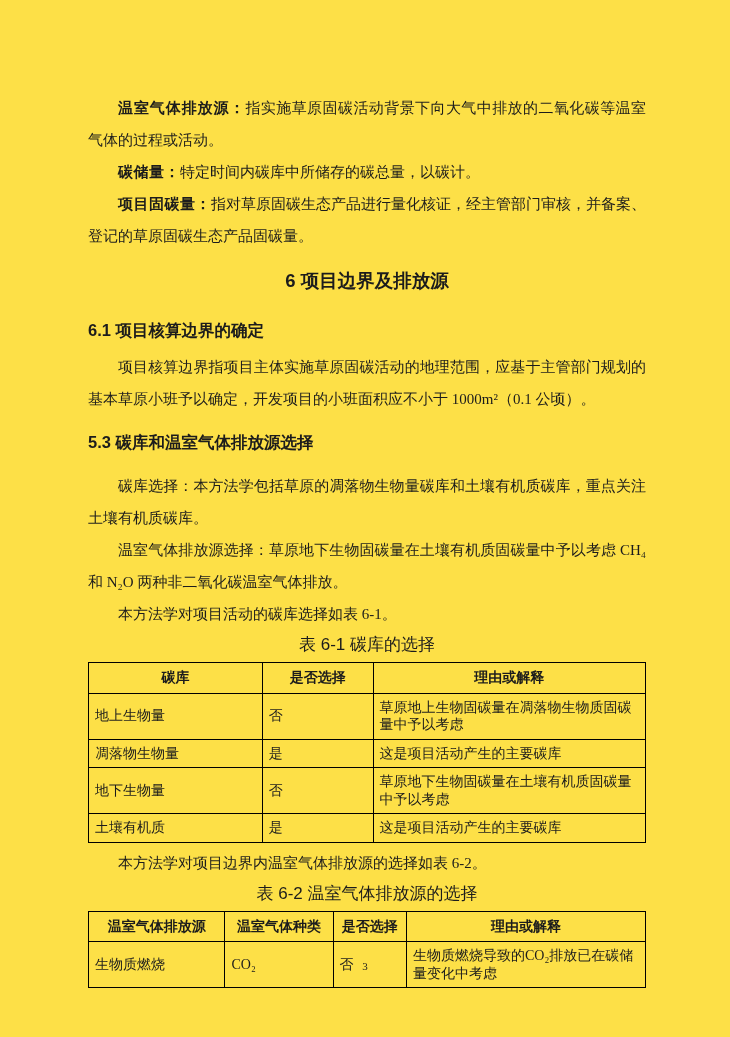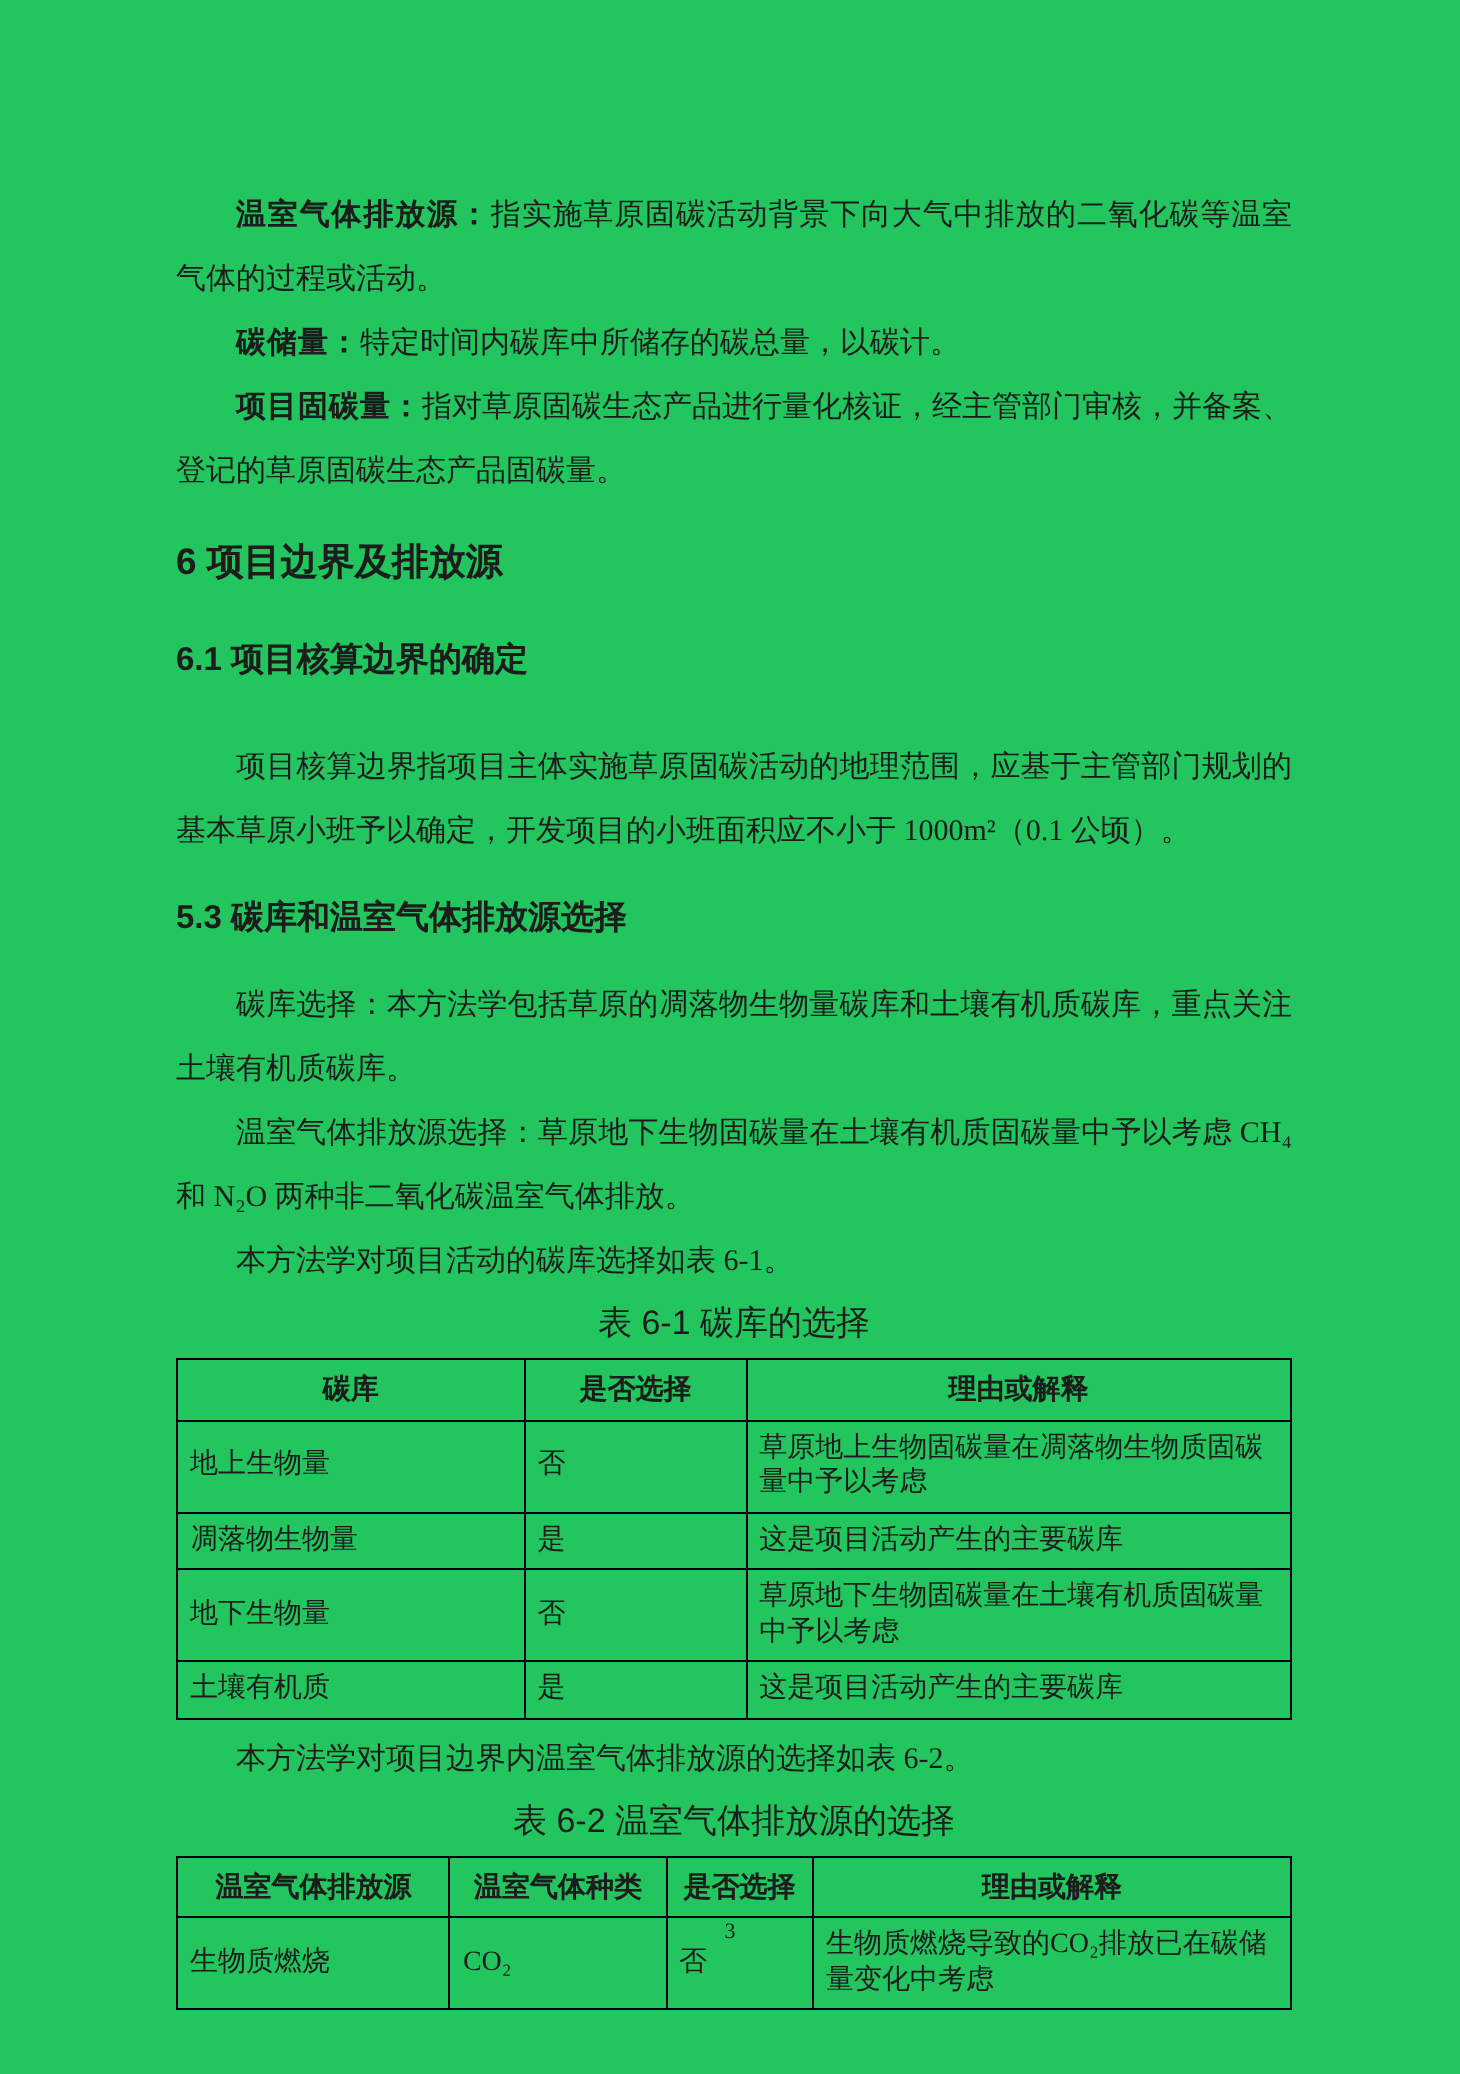--- a/index.html
+++ b/index.html
@@ -1,20 +1,20 @@
 <!DOCTYPE html>
 <html><head>
 <meta charset="utf-8">
 <style>
   html, body { margin: 0; padding: 0; background: #e8e8e8; }
   .page {
     position: relative;
     width: 730px;
     height: 1037px;
-    background: #22c55e;
+    background: #fde047;
     margin: 0 auto;
     overflow: hidden;
     color: #1c1c1c;
     font-family: "Liberation Serif", serif;
   }
   .content {
     position: absolute;
     left: 88px;
     top: 92px;
     width: 558px;
@@ -31,29 +31,30 @@
     font-weight: bold;
     font-family: "Liberation Sans", sans-serif;
     letter-spacing: 0.5px;
   }
   .h-sec {
     margin: 16px 0 0 0;
     font-size: 18.5px;
     line-height: 26px;
     font-weight: bold;
     font-family: "Liberation Sans", sans-serif;
+    text-align: center;
   }
   .h-sub {
     margin: 24px 0 0 0;
     font-size: 16.5px;
     line-height: 24px;
     font-weight: bold;
     font-family: "Liberation Sans", sans-serif;
   }
-  .mt13 { margin-top: 26px; }
+  .mt13 { margin-top: 9px; }
   .mt15 { margin-top: 15px; }
   .mt16 { margin-top: 16px; }
   .tbl-caption {
     margin: 4px 0 6px 0;
     text-align: center;
     font-size: 17px;
     line-height: 22px;
     font-weight: normal;
     font-family: "Liberation Sans", sans-serif;
   }

